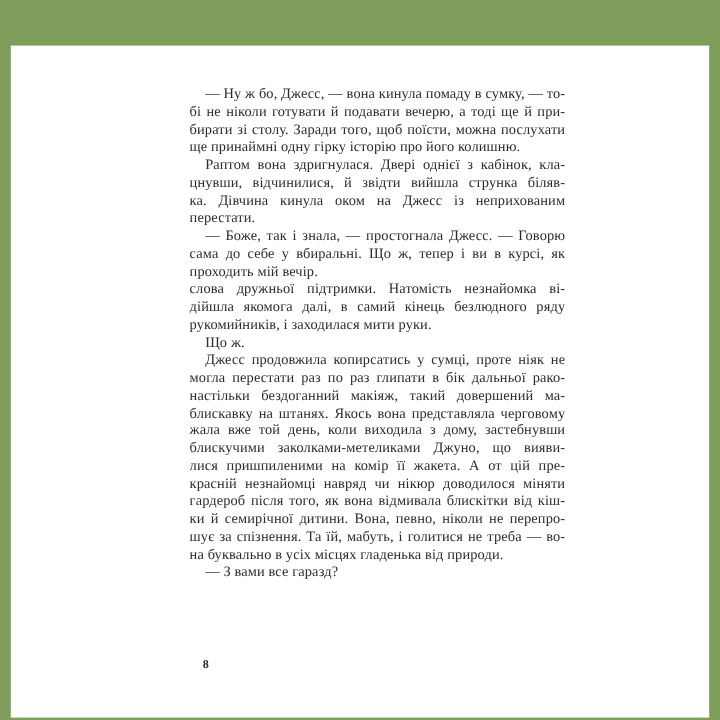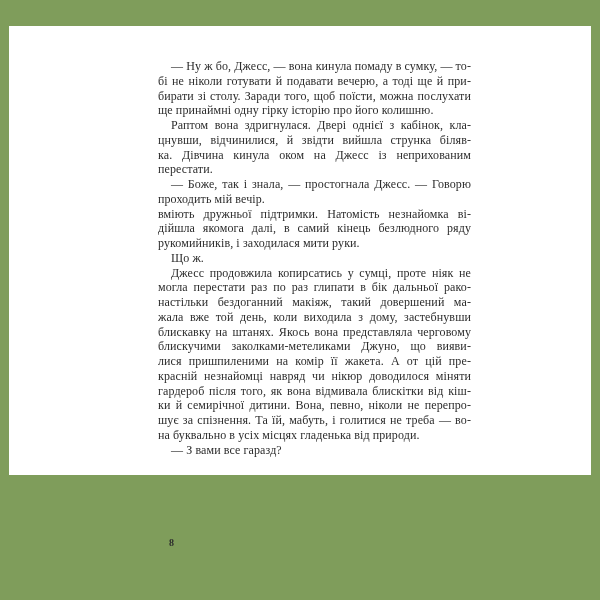--- a/index.html
+++ b/index.html
@@ -19,23 +19,23 @@
     inset: 0;
   }
   .border-strip { position: absolute; background: #7f9d5b; }
   .border-top    { left: 0; top: 0; width: 600px; height: 30px; }
   .border-left   { left: 0; top: 0; width: 9px;  height: 600px; }
   .border-right  { right: 0; top: 0; width: 9px; height: 600px; }
   .border-bottom { left: 0; bottom: 0; width: 600px; height: 10px; }
   .paper {
     position: absolute;
     left: 9px;
-    top: 26px;
+    top: 38px;
     width: 582px;
-    height: 449px;
+    height: 560px;
     background: #ffffff;
   }
   .text-block {
     position: absolute;
     left: 149px;  
     top: 33px;    
     width: 313px;
     color: #2c2c2c;
     font-size: 12px;
     line-height: 14.75px;
@@ -71,30 +71,31 @@
     <div class="text-block" id="text-block" style="color: rgb(44, 44, 44);">
         <div class="line indent">— Ну ж бо, Джесс, — вона кинула помаду в сумку, — то-</div>
         <div class="line">бі не ніколи готувати й подавати вечерю, а тоді ще й при-</div>
         <div class="line">бирати зі столу. Заради того, щоб поїсти, можна послухати</div>
         <div class="line last">ще принаймні одну гірку історію про його колишню.</div>
         <div class="line indent">Раптом вона здригнулася. Двері однієї з кабінок, кла-</div>
         <div class="line">цнувши, відчинилися, й звідти вийшла струнка біляв-</div>
         <div class="line">ка. Дівчина кинула оком на Джесс із неприхованим</div>
         <div class="line last">перестати.</div>
         <div class="line indent">— Боже, так і знала, — простогнала Джесс. — Говорю</div>
+        <div class="line">сама до себе у вбиральні. Що ж, тепер і ви в курсі, як</div>
         <div class="line last">проходить мій вечір.</div>
-        <div class="line">вміють дружньої підтримки. Натомість незнайомка ві-</div>
+        <div class="line">слова дружньої підтримки. Натомість незнайомка ві-</div>
         <div class="line">дійшла якомога далі, в самий кінець безлюдного ряду</div>
         <div class="line last">рукомийників, і заходилася мити руки.</div>
         <div class="line indent last">Що ж.</div>
         <div class="line indent">Джесс продовжила копирсатись у сумці, проте ніяк не</div>
         <div class="line">могла перестати раз по раз глипати в бік дальньої рако-</div>
         <div class="line">настільки бездоганний макіяж, такий довершений ма-</div>
+        <div class="line">блискавку на штанях. Якось вона представляла черговому</div>
         <div class="line">жала вже той день, коли виходила з дому, застебнувши</div>
-        <div class="line">блискавку на штанях. Якось вона представляла черговому</div>
         <div class="line">блискучими заколками-метеликами Джуно, що вияви-</div>
         <div class="line">лися пришпиленими на комір її жакета. А от цій пре-</div>
         <div class="line">красній незнайомці навряд чи нікюр доводилося міняти</div>
         <div class="line">гардероб після того, як вона відмивала блискітки від кіш-</div>
         <div class="line">ки й семирічної дитини. Вона, певно, ніколи не перепро-</div>
         <div class="line">шує за спізнення. Та їй, мабуть, і голитися не треба — во-</div>
         <div class="line last">на буквально в усіх місцях гладенька від природи.</div>
         <div class="line indent last">— З вами все гаразд?</div>
       </div>
     <div class="page-number" style="color: rgb(44, 44, 44);">8</div>

